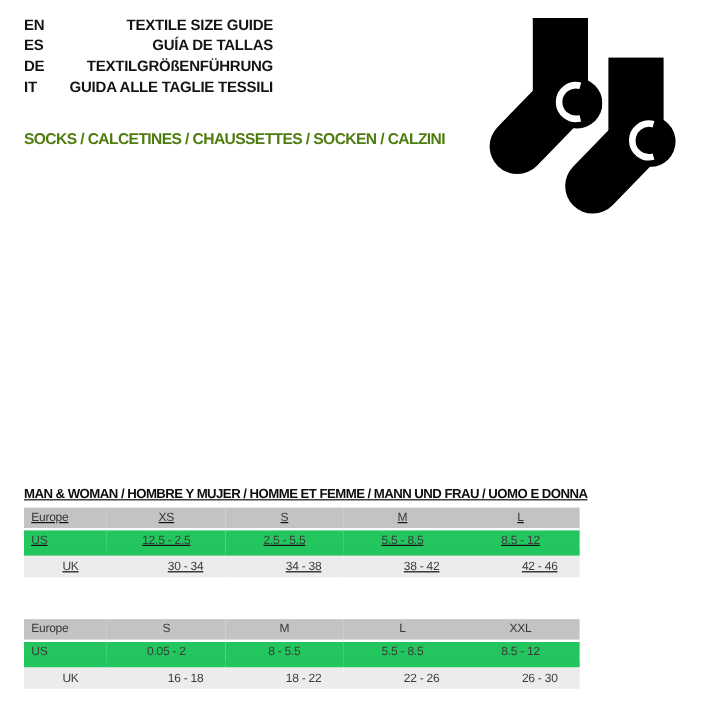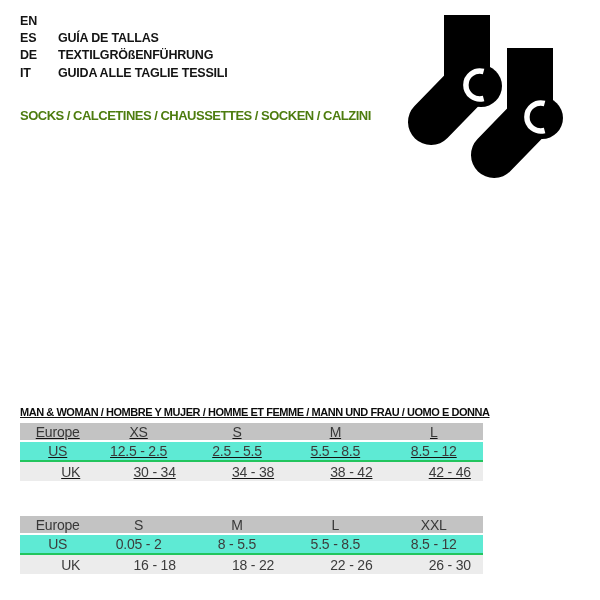--- a/index.html
+++ b/index.html
@@ -3,53 +3,54 @@
 <meta charset="utf-8">
 <style>
   * { margin: 0; padding: 0; box-sizing: border-box; }
   html, body { width: 600px; height: 600px; background: #fff; }
   body { font-family: "Liberation Sans", sans-serif; color: #111; position: relative; overflow: hidden; }
 
   .page { position: absolute; inset: 0; background: #fff; }
 
   
   .lang-list { position: absolute; left: 20px; top: 13px; }
-  .lang-row { display: flex; line-height: 17.2px; font-size: 12.5px; font-weight: bold; letter-spacing: -0.2px; color: #141414; }
+  .lang-row { display: flex; line-height: 17.2px; font-size: 12.5px; font-weight: bold; letter-spacing: -0.2px; color: #141414; justify-content: space-between; }
   .lang-code { width: 38px; flex: 0 0 38px; }
 
   
   .category-title {
     position: absolute; left: 20px; top: 108px;
     font-size: 13px; font-weight: bold; letter-spacing: -0.5px; color: #4d7c0f;
   }
 
   
   .socks-art { position: absolute; left: 393px; top: 3px; }
 
   
   .size-section { position: absolute; left: 20px; width: 463px; }
   .section-man-woman { top: 406px; text-decoration: underline; }
   .section-children  { top: 511px; }
   .section-title { font-size: 11px; font-weight: bold; letter-spacing: -0.45px; color: #0d0d0d; white-space: nowrap; }
   table.size-table { width: 100%; border-collapse: collapse; table-layout: fixed; margin-top: 5px; }
-  table.size-table td { font-size: 14px; color: #3c3c3c; letter-spacing: -0.2px; text-align: center; }
+  table.size-table td { font-size: 10px; color: #3c3c3c; letter-spacing: -0.2px; }
   td.region-col { width: 15%; text-align: left; padding-left: 6px; }
   td.size-col   { width: 21.25%; text-align: center; }
   tr.head-row td { background: #c3c3c3; height: 18px; border-bottom: 2px solid #fff; color: #383838; }
-  tr.us-row td   { background: #5eead4; height: 20px; border-bottom: 2px solid #22c55e; margin-left: 12px; }
+  tr.us-row td   { background: #22c55e; height: 20px; border-bottom: 4px solid #22c55e; margin-left: 12px; }
   tr.uk-row td   { background: #ececec; height: 20px; padding-left: 32px; }
 </style>
 </head>
 <body>
 
 <div class="page">
 
   <div class="lang-list">
     <div class="lang-row">
       <span class="lang-code">EN</span>
+      <span class="lang-label">TEXTILE SIZE GUIDE</span>
     </div>
     <div class="lang-row">
       <span class="lang-code">ES</span>
       <span class="lang-label">GUÍA DE TALLAS</span>
     </div>
     <div class="lang-row">
       <span class="lang-code">DE</span>
       <span class="lang-label">TEXTILGRÖßENFÜHRUNG</span>
     </div>
     <div class="lang-row">

